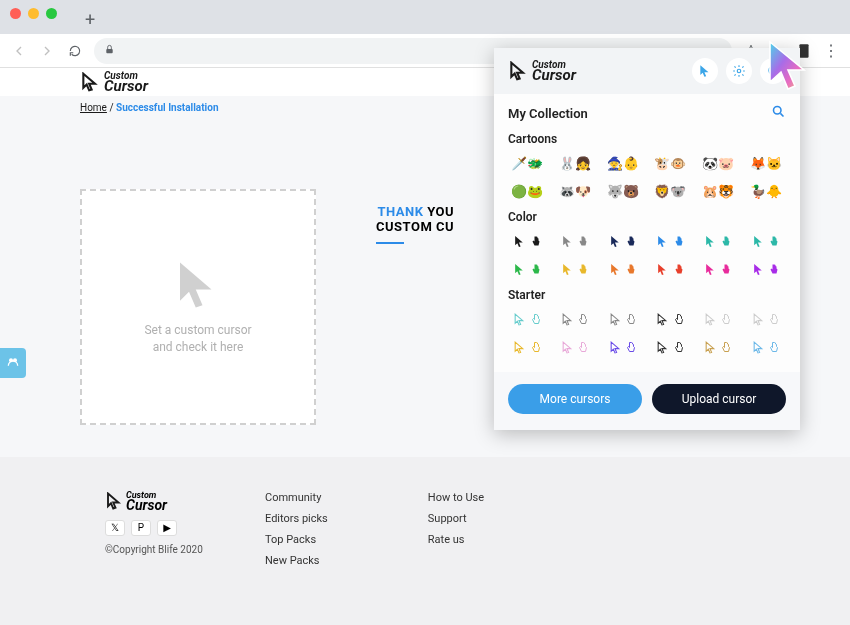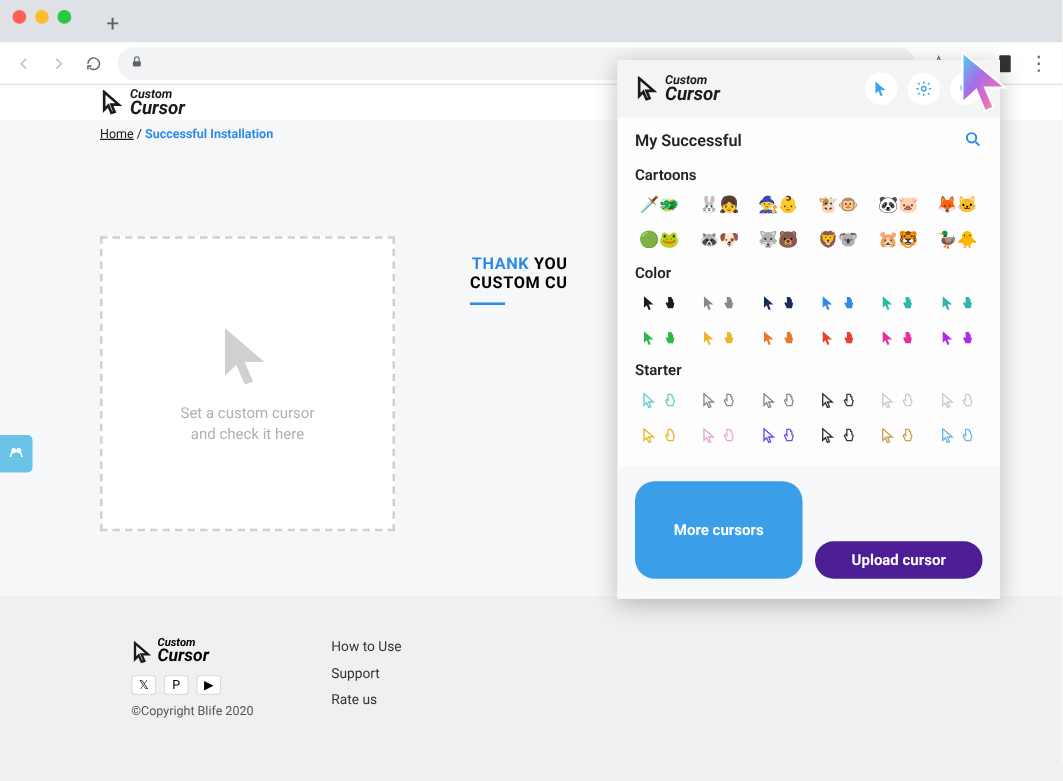--- a/index.html
+++ b/index.html
@@ -54,23 +54,23 @@
 .popup-action.pa2 { color: #3ca6e8; }
 .popup-action.pa3 { color: #3ca6e8; }
 .popup-body { padding: 10px 14px 14px; }
 .collection-hdr { display: flex; justify-content: space-between; align-items: center; font-size: 13px; font-weight: 600; color: #222; margin-bottom: 10px; }
 .search-icon { color: #2c8be8; cursor: pointer; }
 .cat-title { font-size: 12px; font-weight: 600; color: #222; margin: 8px 0 6px; }
 .cursor-grid { display: grid; grid-template-columns: repeat(6, 1fr); gap: 6px 8px; }
 .cursor-pair { display: flex; gap: 2px; align-items: center; justify-content: center; height: 22px; cursor: pointer; }
 .cursor-pair span { width: 14px; height: 14px; display: flex; align-items: center; justify-content: center; }
 .popup-btns { display: flex; gap: 10px; padding: 12px 14px 16px; background: #f7f8fa; }
-.pbtn { flex: 1; border: none; border-radius: 16px; padding: 8px 0; font-size: 12px; font-weight: 700; color: #fff; cursor: pointer; }
+.pbtn { flex: 1; border: none; border-radius: 16px; padding: 8px 0; font-size: 12px; font-weight: 400; color: #fff; cursor: pointer; }
 .pbtn.more { background: #3a9ee8; }
-.pbtn.upload { background: #4c1d95; margin-top: 48px; }
+.pbtn.upload { background: #0f172a; }
 .big-cursor { position: absolute; top: 40px; right: 38px; z-index: 60; pointer-events: none; }
 </style>
 </head>
 <body>
 
 <div class="traffic-lights">
   <span class="tl-red"></span>
   <span class="tl-yellow"></span>
   <span class="tl-green"></span>
 </div>
@@ -179,20 +179,26 @@
       </div>
       <div class="social">
         <span class="social-btn">𝕏</span>
         <span class="social-btn">P</span>
         <span class="social-btn">▶</span>
       </div>
       <div class="copyright">©Copyright Blife 2020</div>
     </div>
     <div class="footer-links">
       <ul>
+        <li>Community</li>
+        <li>Editors picks</li>
+        <li>Top Packs</li>
+        <li>New Packs</li>
+      </ul>
+      <ul>
         <li>How to Use</li>
         <li>Support</li>
         <li>Rate us</li>
       </ul>
     </div>
   </div>
 </div>
 
 <div class="popup">
   <div class="popup-hdr">
@@ -219,21 +225,21 @@
       </span>
       <span class="popup-action pa3">
         <svg width="14" height="14" viewBox="0 0 24 24">
             <path d="M12 3v9M7 6a7 7 0 1 0 10 0" stroke="currentColor" stroke-width="2" fill="none"></path>
           </svg>
       </span>
     </div>
   </div>
   <div class="popup-body">
     <div class="collection-hdr">
-      <span>My Successful</span>
+      <span>My Collection</span>
       <span class="search-icon">
         <svg width="15" height="15" viewBox="0 0 24 24">
             <circle cx="10" cy="10" r="6" stroke="currentColor" stroke-width="2.5" fill="none"></circle>
             <path d="M15 15l5 5" stroke="currentColor" stroke-width="2.5"></path>
           </svg>
       </span>
     </div>
 
     <div class="cat-title">Cartoons</div>
     <div class="cursor-grid" id="grid-cartoons">

